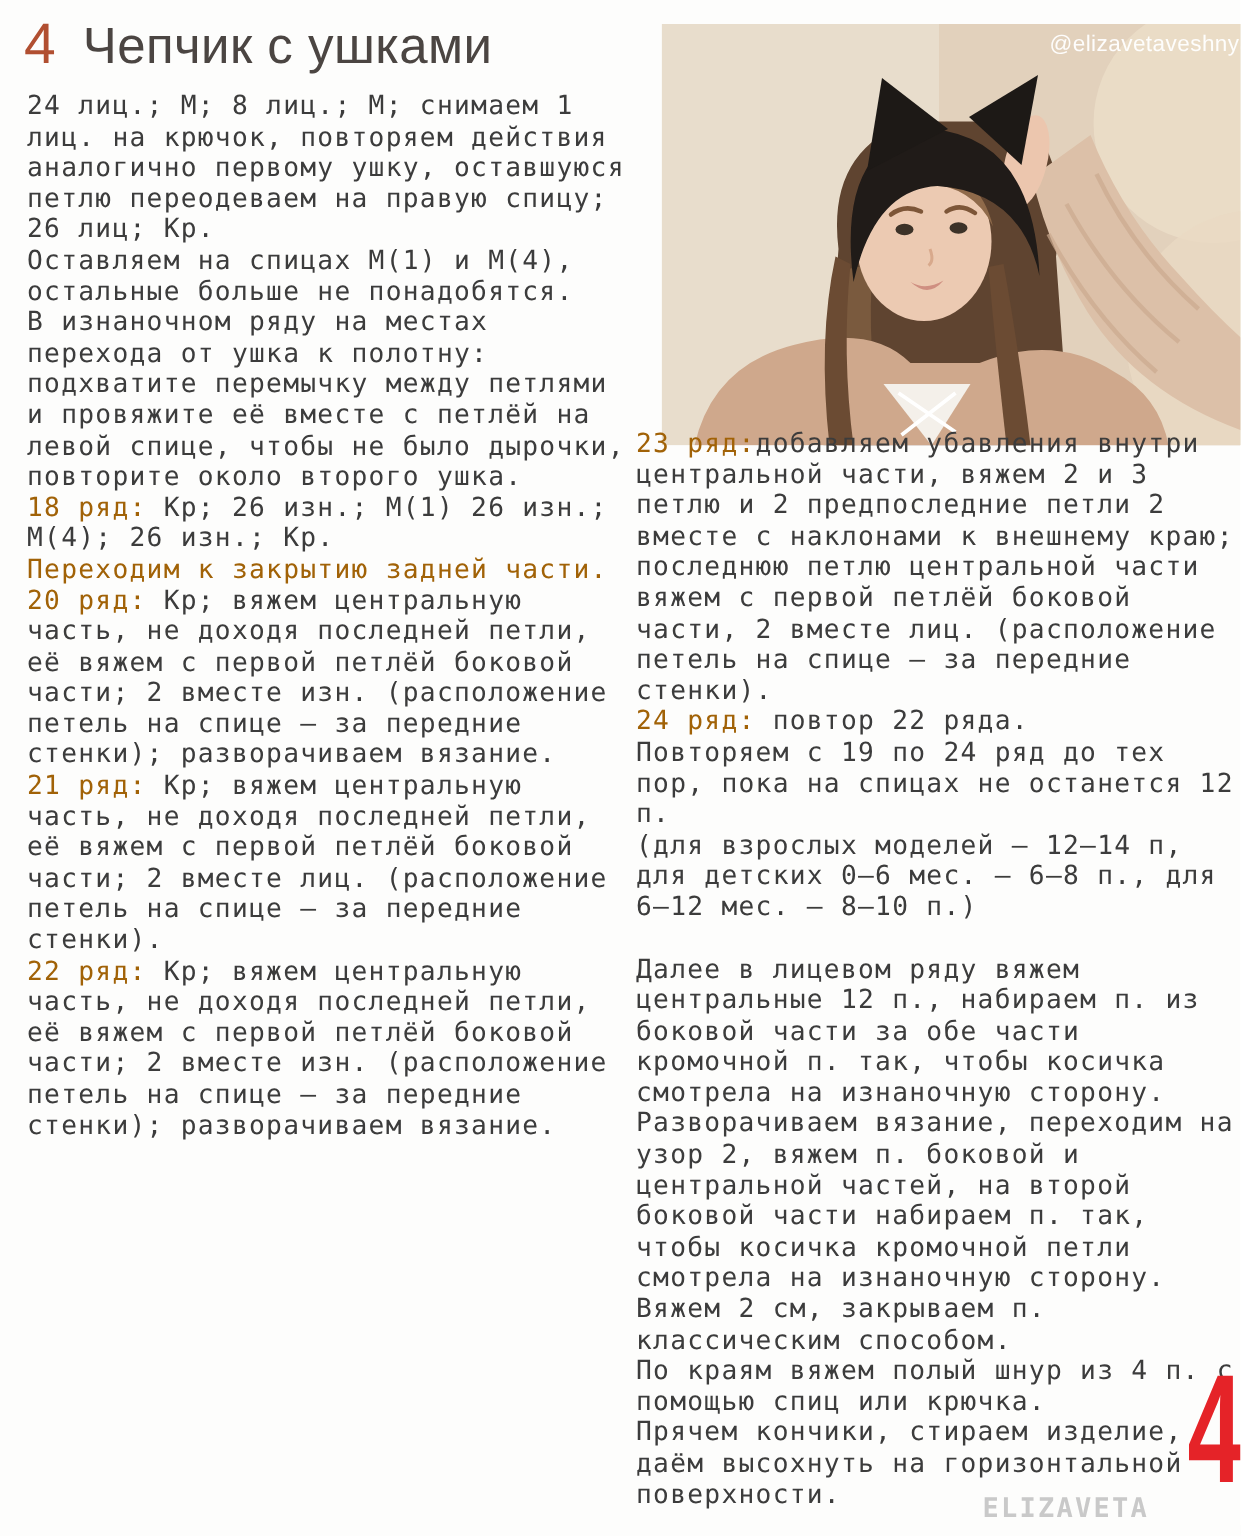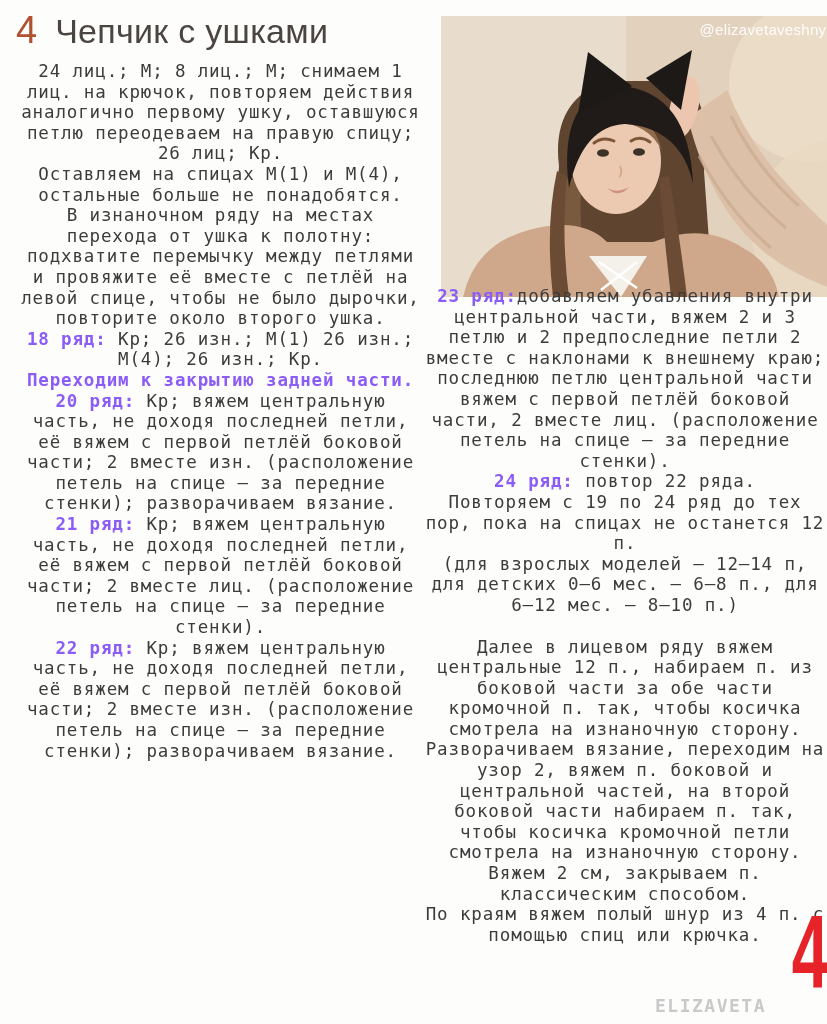--- a/index.html
+++ b/index.html
@@ -24,27 +24,27 @@
   .title-text {
     margin:4px; color:#4b4542; font-size:34px; font-weight:500;
     letter-spacing:0.3px;
   }
   
   .col {
     position:absolute;
     font-size:17.5px; line-height:20.6px;
     letter-spacing:0.85px;
     color:#3c3c3c;
-    text-align:center;
+    text-align:left;
   }
   .col-left  { top:61px;  left:18px;  width:405px; }
   .col-right { top:286px; left:424px; width:402px; }
   .para { margin:0; }
   .para.gap { margin-top:21px; }
-  .para b { font-weight:bold; color:#8b5cf6; }
+  .para b { font-weight:normal; color:#a16207; }
   
   .photo {
     position:absolute; top:0; left:425px;
     width:402px; height:281px;
     margin:16px; overflow:hidden;
   }
   .photo svg { display:block; }
   .photo-wm {
     position:absolute; top:5px; right:8px;
     font-family:"Liberation Sans", sans-serif;
@@ -132,18 +132,19 @@
   </figure>
 
   <div class="col col-right">
       <p class="para"><b>23 ряд:</b><span>добавляем убавления внутри центральной части, вяжем 2 и 3 петлю и 2 предпоследние петли 2 вместе с наклонами к внешнему краю; последнюю петлю центральной части вяжем с первой петлёй боковой части, 2 вместе лиц. (расположение петель на спице – за передние стенки).</span></p>
       <p class="para"><b>24 ряд:</b><span> повтор 22 ряда.</span></p>
       <p class="para"><span>Повторяем с 19 по 24 ряд до тех пор, пока на спицах не останется 12 п.</span></p>
       <p class="para"><span>(для взрослых моделей – 12–14 п, для детских 0–6 мес. – 6–8 п., для 6–12 мес. – 8–10 п.)</span></p>
       <p class="para gap"><span>Далее в лицевом ряду вяжем центральные 12 п., набираем п. из боковой части за обе части кромочной п. так, чтобы косичка смотрела на изнаночную сторону. Разворачиваем вязание, переходим на узор 2, вяжем п. боковой и центральной частей, на второй боковой части набираем п. так, чтобы косичка кромочной петли смотрела на изнаночную сторону.</span></p>
       <p class="para"><span>Вяжем 2 см, закрываем п. классическим способом.</span></p>
       <p class="para"><span>По краям вяжем полый шнур из 4 п. с помощью спиц или крючка.</span></p>
+      <p class="para"><span>Прячем кончики, стираем изделие, даём высохнуть на горизонтальной поверхности.</span></p>
     </div>
 
   <div class="big-num">4</div>
   <div class="author-wm">ELIZAVETA</div>
 
 </div>
 
 </body></html>

